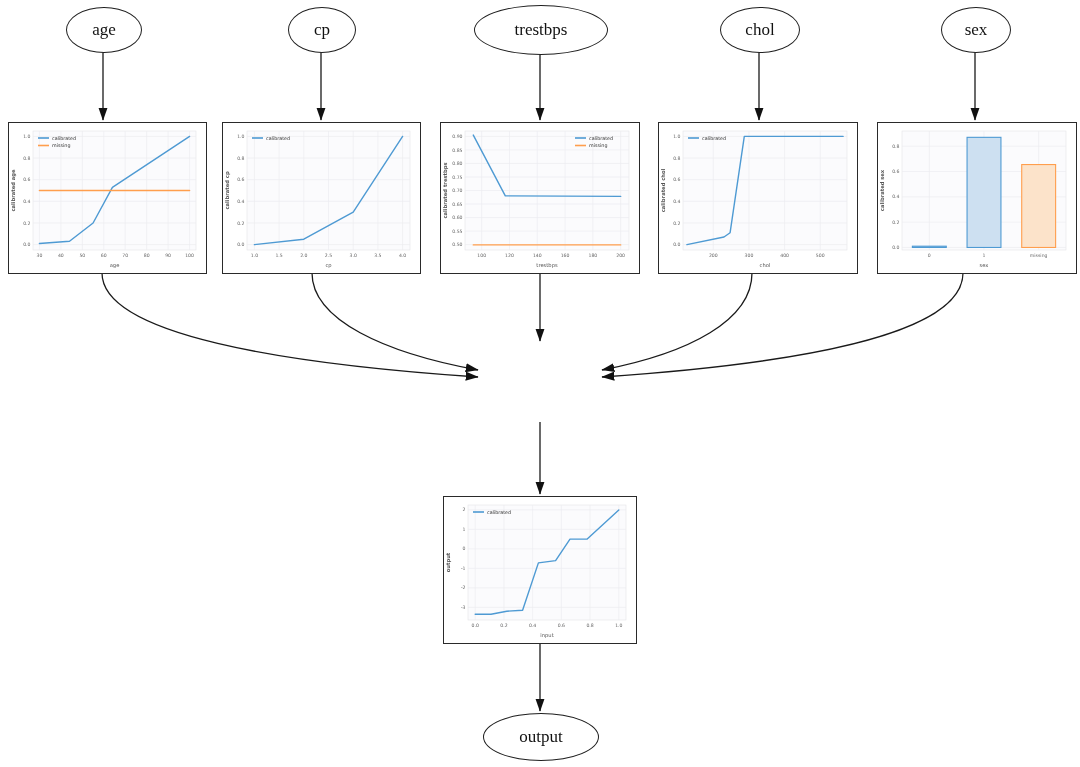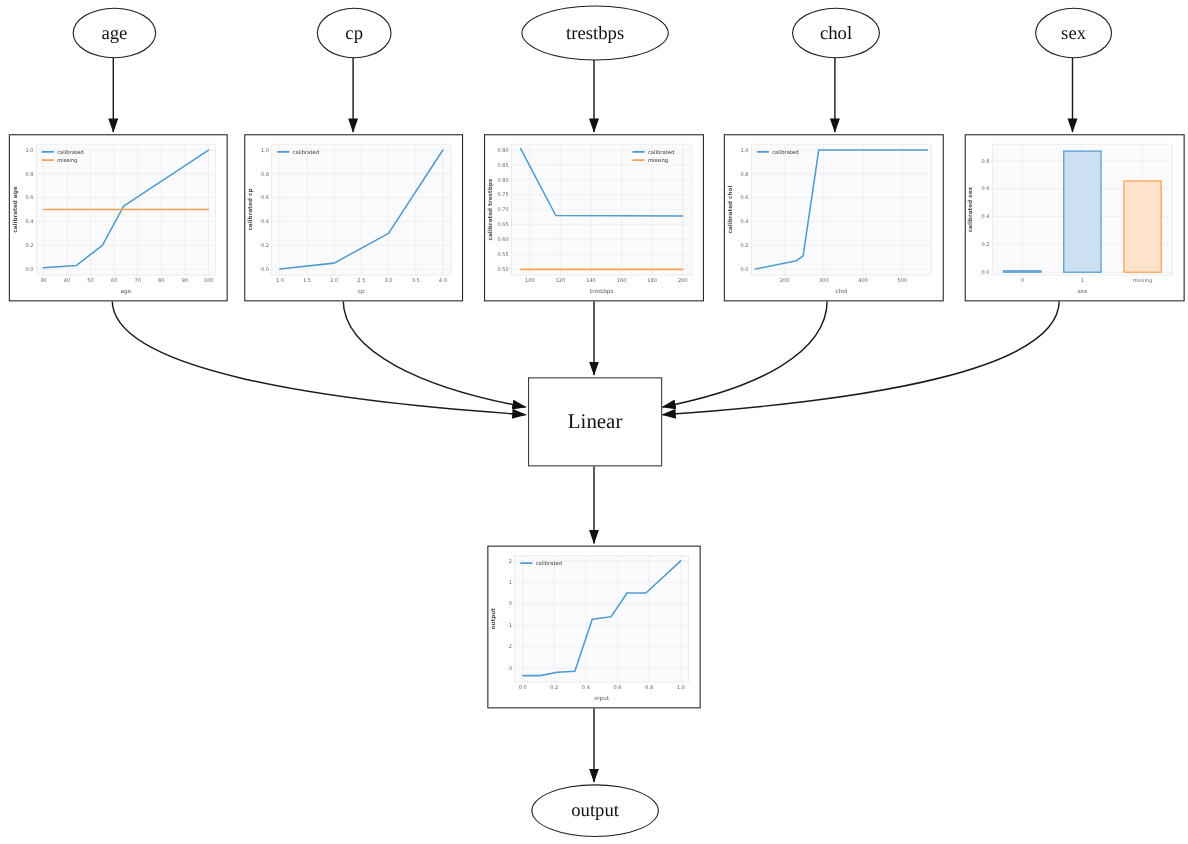--- a/index.html
+++ b/index.html
@@ -238,23 +238,20 @@
         <text x="106" y="133.5" font-size="4.6" fill="#666" text-anchor="middle">1</text>
         <text x="160.66666666666666" y="133.5" font-size="4.6" fill="#666" text-anchor="middle">missing</text>
         <rect x="34.38666666666666" y="123.20212765957447" width="33.89333333333333" height="1.2659574468084998" fill="#cde0f1" stroke="#4e9ad3" stroke-width="1.1"></rect>
         <rect x="89.05333333333334" y="14.329787234042556" width="33.89333333333333" height="110.13829787234042" fill="#cde0f1" stroke="#4e9ad3" stroke-width="1.1"></rect>
         <rect x="143.72" y="41.54787234042553" width="33.89333333333333" height="82.92021276595744" fill="#fce3ca" stroke="#ff9e4d" stroke-width="1.1"></rect>
         <text x="106" y="143.5" font-size="5.2" fill="#555" text-anchor="middle">sex</text>
         <text x="6" y="67.5" font-size="5.2" fill="#555" text-anchor="middle" transform="rotate(-90 6 67.5)" font-weight="600">calibrated sex</text>
       </svg>
   </div>
 
-  <div class="node n-linear">
-    <span>Linear</span>
-  </div>
 
   <div class="panel p5">
     <svg width="189" height="143" viewBox="0 0 189 143">
         <rect x="24" y="8" width="158" height="115" fill="#fbfbfd" stroke="#e3e3e8" stroke-width="0.6"></rect>
         <line x1="31.18181818181818" y1="8" x2="31.18181818181818" y2="123" stroke="#ececf1" stroke-width="0.7"></line>
         <line x1="59.90909090909091" y1="8" x2="59.90909090909091" y2="123" stroke="#ececf1" stroke-width="0.7"></line>
         <line x1="88.63636363636363" y1="8" x2="88.63636363636363" y2="123" stroke="#ececf1" stroke-width="0.7"></line>
         <line x1="117.36363636363635" y1="8" x2="117.36363636363635" y2="123" stroke="#ececf1" stroke-width="0.7"></line>
         <line x1="146.0909090909091" y1="8" x2="146.0909090909091" y2="123" stroke="#ececf1" stroke-width="0.7"></line>
         <line x1="174.8181818181818" y1="8" x2="174.8181818181818" y2="123" stroke="#ececf1" stroke-width="0.7"></line>

